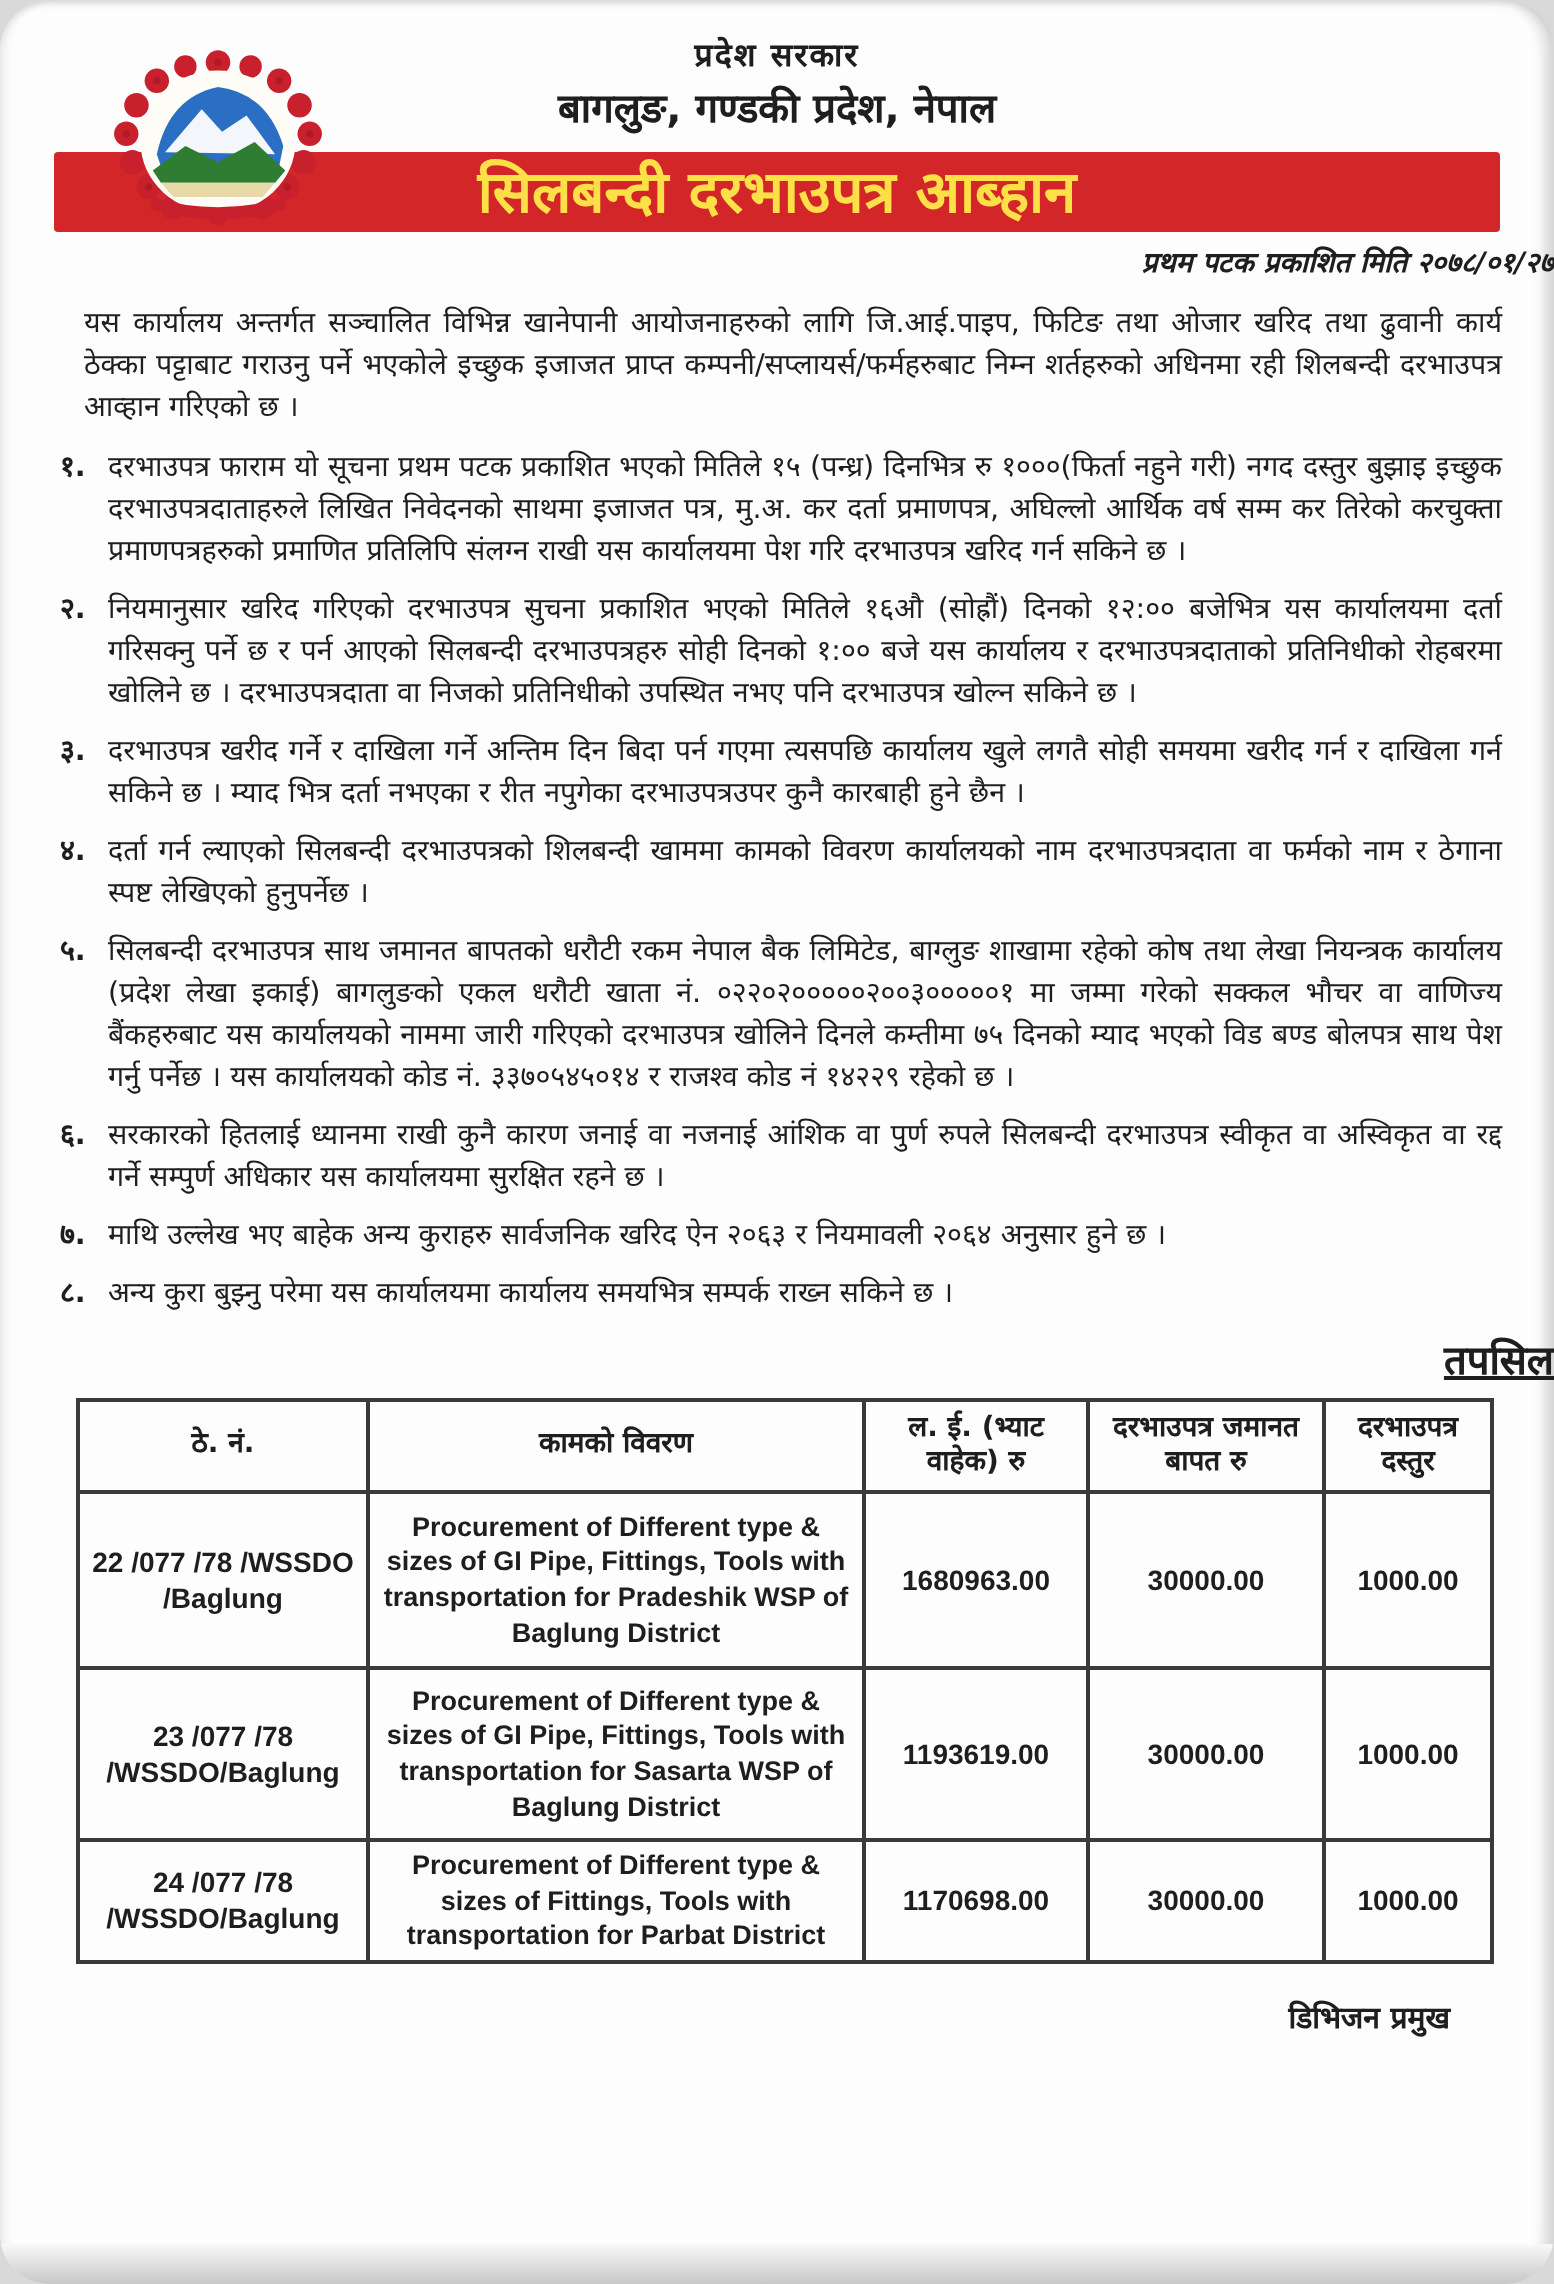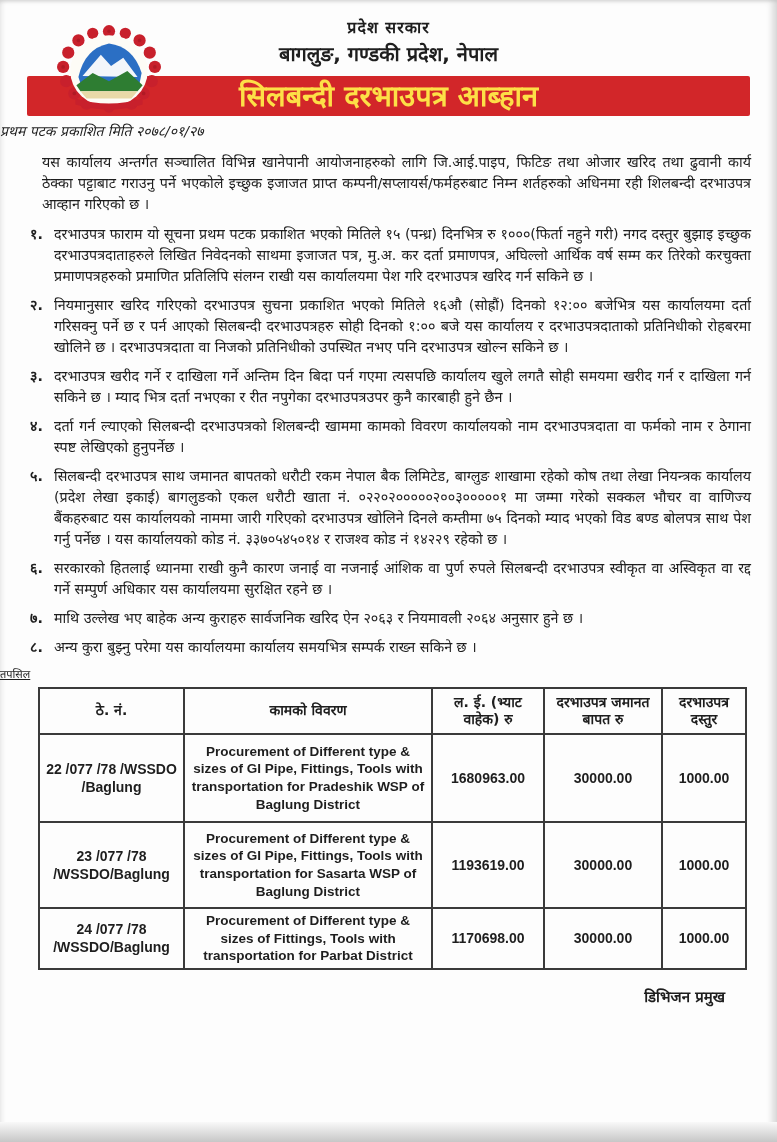--- a/index.html
+++ b/index.html
@@ -5,45 +5,46 @@
   * { margin:0; padding:0; box-sizing:border-box; }
   html,body { background:#d9d9d9; }
   .page {
     position:relative;
     width:777px; height:1142px;
     background:#fdfdfd;
     font-family:"DejaVu Sans", sans-serif;
     color:#1e1e1e;
     overflow:hidden;
     box-shadow: inset -5px 0 6px rgba(0,0,0,.14), inset 3px 0 4px rgba(0,0,0,.06), inset 0 2px 3px rgba(0,0,0,.05);
+    border-radius: 25px;
   }
   
   .header { position:relative; padding-top:16px; text-align:center; }
   .emblem { position:absolute; left:56px; top:24px; width:106px; height:96px; }
   .govt-line { font-size:16px; font-weight:bold; letter-spacing:1px; }
   .ministry-line { font-size:18px; font-weight:bold; margin-top:3px; }
   .office-name { font-size:28px; font-weight:bold; margin-top:4px; }
   .address-line { font-size:20px; font-weight:600; margin-top:2px; }
   
   .banner {
     margin:9px 27px 0 27px; height:40px;
     background:#d22629; color:#fde047;
     font-size:29px; font-weight:bold;
     text-align:center; line-height:40px;
     border-radius:2px;
   }
-  .pubdate { text-align:left; font-size:14px; font-weight:normal; font-style:italic; margin-top:5px; }
+  .pubdate { text-align:right; font-size:14px; font-weight:bold; font-style:italic; margin-top:5px; }
   
   .content { margin:12px 26px 0 30px; font-size:14.3px; line-height:21px; text-align:justify; }
   .intro { margin-left:12px; margin-bottom:9px; }
   .term { display:flex; margin-bottom:8px; }
   .term-num { width:24px; flex:0 0 24px; font-weight:600; }
   .term-text { flex:1; }
   
-  .schedule-title { text-align:left; font-size:11px; font-weight:normal; text-decoration:underline; margin-top:2px; }
+  .schedule-title { text-align:right; font-size:20px; font-weight:bold; text-decoration:underline; margin-top:2px; }
   table.schedule {
     margin:6px 0 0 38px; width:707px;
     border-collapse:collapse; table-layout:fixed;
     font-family:"Liberation Sans", sans-serif;
   }
   table.schedule th, table.schedule td {
     border:2px solid #3a3a3a;
     vertical-align:middle; text-align:center;
     padding:3px 4px;
   }

